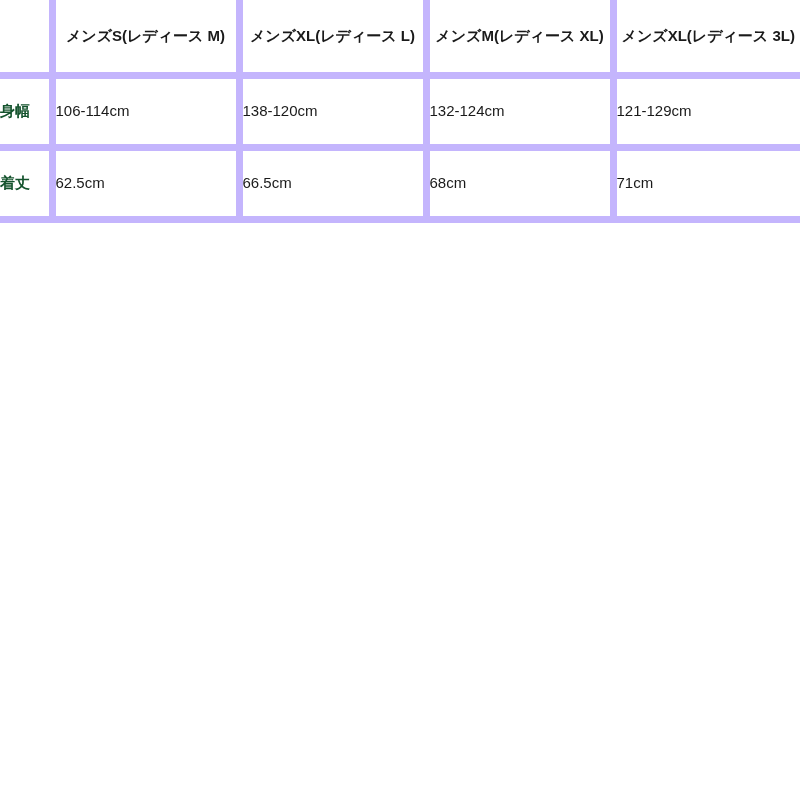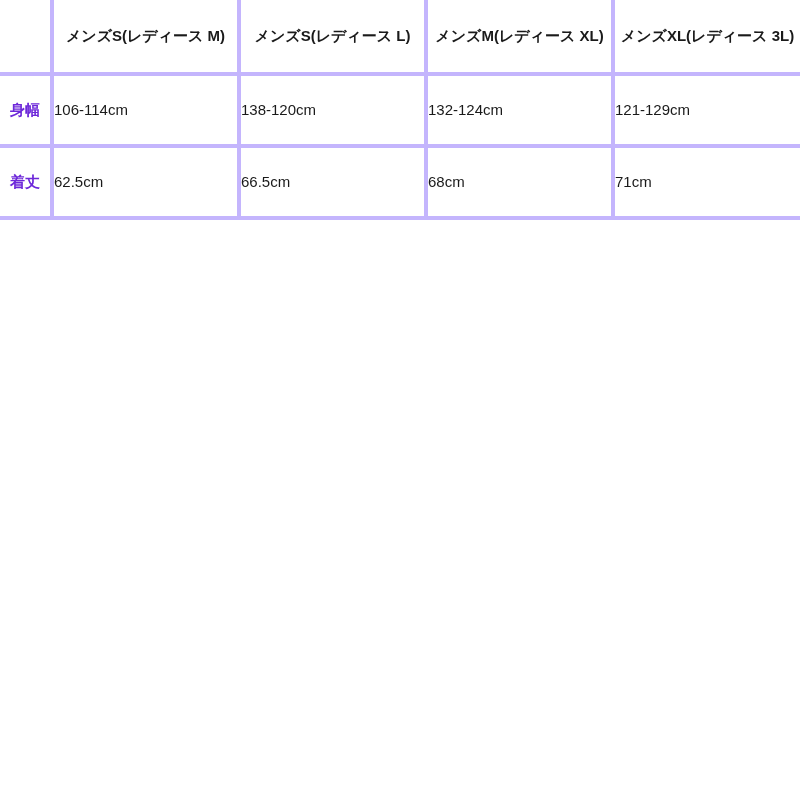--- a/index.html
+++ b/index.html
@@ -21,21 +21,21 @@
     background: #ffffff;
     position: relative;
   }
   table.size-table {
     border-collapse: collapse;
     width: 800px;
     table-layout: fixed;
   }
   table.size-table th,
   table.size-table td {
-    border: 4px solid #c4b5fd;
+    border: 7px solid #c4b5fd;
     padding: 0;
     vertical-align: middle;
   }
   
   table.size-table tr > *:first-child {
     border-left: none;
   }
   table.size-table tr > *:last-child {
     border-right: none;
   }
@@ -56,25 +56,25 @@
     text-align: center;
     line-height: 1.55;
     height: 72px;
     padding: 4px 22px;
     color: #1a1a1a;
   }
   th.row-head {
     background: #ffffff;
     font-size: 15px;
     font-weight: bold;
-    text-align: center;
+    text-align: left;
     padding-left: 11px;
     padding-right: 4px;
     line-height: 1.5;
-    color: #6d28d9;
+    color: #14532d;
     word-break: break-all;
     margin-top: 20px;
   }
   td.data-cell {
     background: #ffffff;
     font-size: 15px;
     font-weight: normal;
     text-align: left;
     color: #1a1a1a;
     line-height: 1.5;
@@ -90,21 +90,21 @@
       <col class="corner-col">
       <col class="data-col">
       <col class="data-col">
       <col class="data-col">
       <col class="data-col">
     </colgroup>
     <thead>
       <tr>
         <th class="corner-cell"></th>
         <th class="head-cell">メンズS(レディース M)</th>
-        <th class="head-cell">メンズS(レディース L)</th>
+        <th class="head-cell">メンズXL(レディース L)</th>
         <th class="head-cell">メンズM(レディース XL)</th>
         <th class="head-cell">メンズXL(レディース 3L)</th>
       </tr>
     </thead>
     <tbody>
       <tr class="data-row">
         <th class="row-head">身幅</th>
         <td class="data-cell">106-114cm</td>
         <td class="data-cell">138-120cm</td>
         <td class="data-cell">132-124cm</td>

